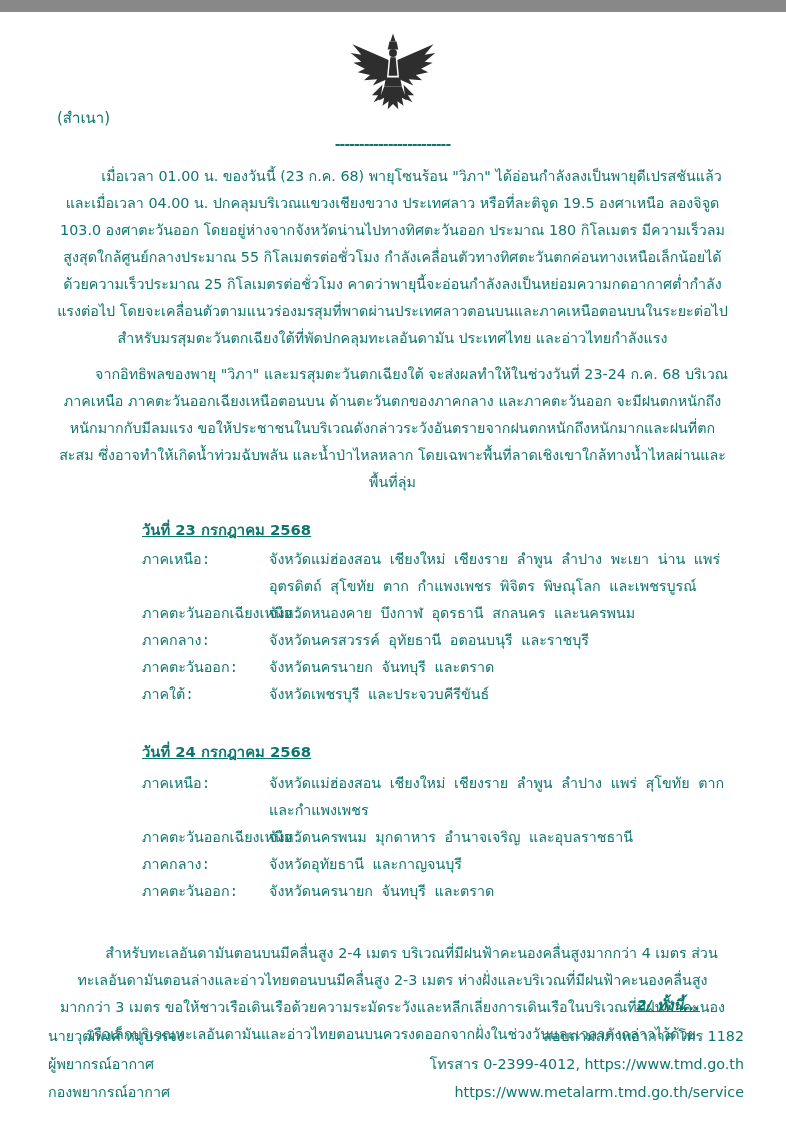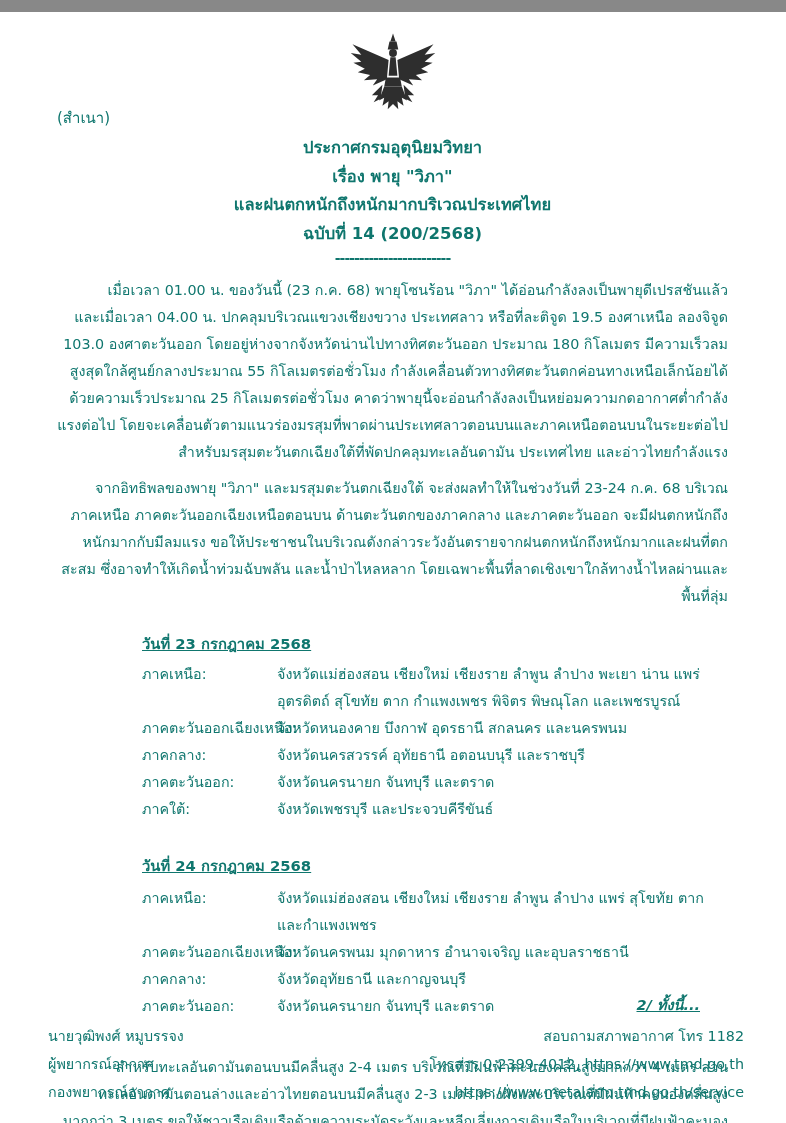--- a/index.html
+++ b/index.html
@@ -37,42 +37,43 @@
     font-weight:bold;
     font-size:14px;
     line-height:20px;
     letter-spacing:-1px;
   }
   .para{
     margin:9px 0 0 0;
     font-size:14.3px;
     line-height:27px;
     text-indent:38px;
-    text-align:right;
+    text-align:center;
   }
   .impact-intro{
     margin:0;
     font-size:14.3px;
     line-height:27px;
     text-indent:38px;
   }
   .day-heading{
     margin:21px 0 4px 85px;
     font-size:14.8px;
     font-weight:bold;
     text-decoration:underline;
     line-height:26px;
   }
   .day-table{
     margin-left:85px;
     display:grid;
     grid-template-columns:123px 1fr;
-    column-gap:12px;
+    column-gap:4px;
     font-size:14.3px;
     line-height:27px;
+    font-family:Liberation Mono, monospace;
   }
   .day-table .region{white-space:nowrap;}
   .sea-para{margin-top:34px;}
   .page-marker{
     position:absolute;top:981px;right:86px;
     font-size:14.5px;font-weight:bold;font-style:italic;text-decoration:underline;
   }
   .footer{
     position:absolute;top:1010px;left:0;
     width:786px;
@@ -104,26 +105,20 @@
       <path d="M55 30 L96 12 L86 24 L98 22 L86 32 L95 33 L82 40 L90 44 L76 47 L83 53 L68 52 L73 59 L57 52 Z"></path>
       <path d="M42 50 L58 50 L60 60 L40 60 Z"></path>
       <path d="M40 60 L34 76 L40 73 L38 82 L45 77 L44 86 L50 80 L56 86 L55 77 L62 82 L60 73 L66 76 L60 60 Z"></path>
       <path d="M38 58 L26 70 L33 70 L28 78 L36 74 Z"></path>
       <path d="M62 58 L74 70 L67 70 L72 78 L64 74 Z"></path>
     </g>
   </svg>
 
   <div class="content">
 
-    <div class="title-block">
-      <div>ประกาศกรมอุตุนิยมวิทยา</div>
-      <div>เรื่อง พายุ "วิภา"</div>
-      <div>และฝนตกหนักถึงหนักมากบริเวณประเทศไทย</div>
-      <div>ฉบับที่ 14 (200/2568)</div>
-    </div>
     <div class="title-divider">------------------------</div>
 
     <p class="para">เมื่อเวลา 01.00 น. ของวันนี้ (23 ก.ค. 68) พายุโซนร้อน "วิภา" ได้อ่อนกำลังลงเป็นพายุดีเปรสชันแล้ว และเมื่อเวลา 04.00 น. ปกคลุมบริเวณแขวงเชียงขวาง ประเทศลาว หรือที่ละติจูด 19.5 องศาเหนือ ลองจิจูด 103.0 องศาตะวันออก โดยอยู่ห่างจากจังหวัดน่านไปทางทิศตะวันออก ประมาณ 180 กิโลเมตร มีความเร็วลมสูงสุดใกล้ศูนย์กลางประมาณ 55 กิโลเมตรต่อชั่วโมง กำลังเคลื่อนตัวทางทิศตะวันตกค่อนทางเหนือเล็กน้อยได้ ด้วยความเร็วประมาณ 25 กิโลเมตรต่อชั่วโมง คาดว่าพายุนี้จะอ่อนกำลังลงเป็นหย่อมความกดอากาศต่ำกำลังแรงต่อไป โดยจะเคลื่อนตัวตามแนวร่องมรสุมที่พาดผ่านประเทศลาวตอนบนและภาคเหนือตอนบนในระยะต่อไป สำหรับมรสุมตะวันตกเฉียงใต้ที่พัดปกคลุมทะเลอันดามัน ประเทศไทย และอ่าวไทยกำลังแรง</p>
 
     <p class="para">จากอิทธิพลของพายุ "วิภา" และมรสุมตะวันตกเฉียงใต้ จะส่งผลทำให้ในช่วงวันที่ 23-24 ก.ค. 68 บริเวณภาคเหนือ ภาคตะวันออกเฉียงเหนือตอนบน ด้านตะวันตกของภาคกลาง และภาคตะวันออก จะมีฝนตกหนักถึงหนักมากกับมีลมแรง ขอให้ประชาชนในบริเวณดังกล่าวระวังอันตรายจากฝนตกหนักถึงหนักมากและฝนที่ตกสะสม ซึ่งอาจทำให้เกิดน้ำท่วมฉับพลัน และน้ำป่าไหลหลาก โดยเฉพาะพื้นที่ลาดเชิงเขาใกล้ทางน้ำไหลผ่านและพื้นที่ลุ่ม</p>
 
 
     <div class="day-heading">วันที่ 23 กรกฎาคม 2568</div>
     <div class="day-table">
       <div class="region">ภาคเหนือ:</div>

